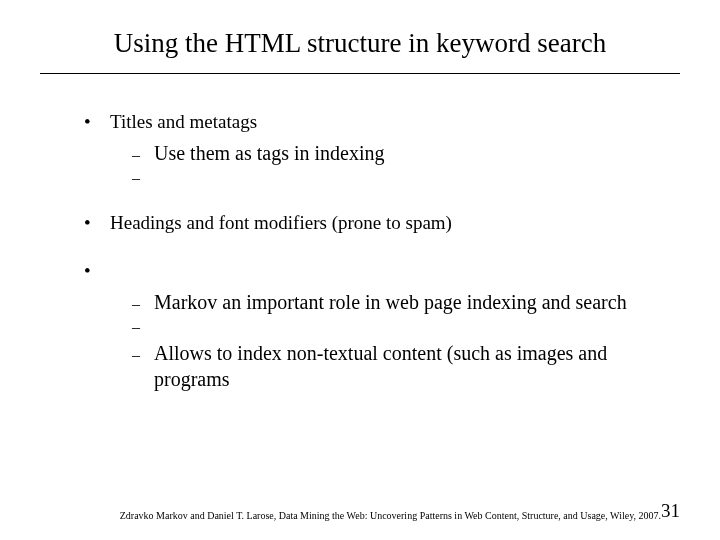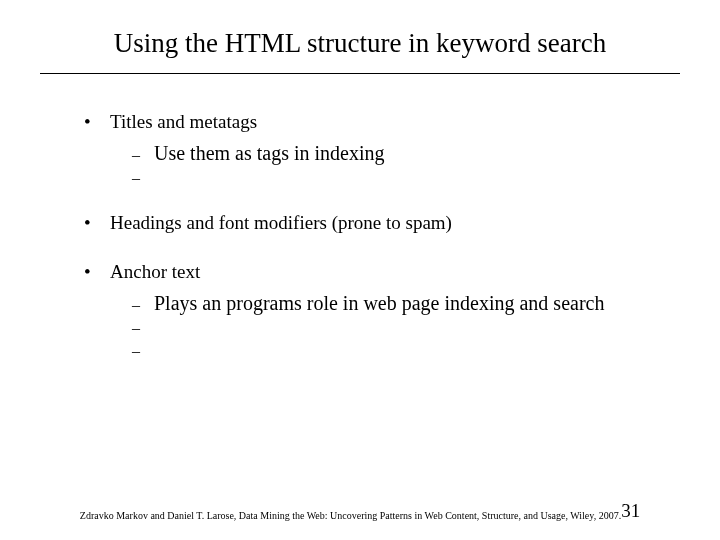--- a/index.html
+++ b/index.html
@@ -63,21 +63,21 @@
     font-size: 20px;
     line-height: 1.3;
   }
   .gap { height: 20px; }
   .footer {
     position: absolute;
     bottom: 18px;
     left: 40px;
     right: 40px;
     display: flex;
-    justify-content: center;
+    justify-content: flex-end;
     align-items: flex-end;
   }
   .footer-text {
     font-size: 10px;
     line-height: 1.3;
     max-width: 560px;
   }
   .page-num {
     font-size: 19px;
   }
@@ -108,32 +108,32 @@
     <span class="bullet-mark">•</span>
     <span class="bullet-text">
       <span>Headings and font modifiers</span>
       <span class="small-note">(prone to spam)</span>
     </span>
   </div>
   <div class="gap"></div>
 
   <div class="bullet-row">
     <span class="bullet-mark">•</span>
-    <span class="bullet-text">Anchor text</span>
   </div>
   <div class="sublist">
     <div class="sub-row">
       <span class="sub-mark">–</span>
-      <span class="sub-text">Plays an programs role in web page indexing and search</span>
+      <span class="sub-text">Markov an important role in web page indexing and search</span>
     </div>
     <div class="sub-row">
       <span class="sub-mark">–</span>
     </div>
     <div class="sub-row">
       <span class="sub-mark">–</span>
+      <span class="sub-text">Allows to index non-textual content (such as images and programs</span>
     </div>
   </div>
 
 </div>
 
 <div class="footer">
   <div class="footer-text">
     <div>Zdravko Markov and Daniel T. Larose, Data Mining the Web: Uncovering Patterns in Web Content, Structure, and Usage, Wiley, 2007.</div>
   </div>
   <div class="page-num">31</div>

